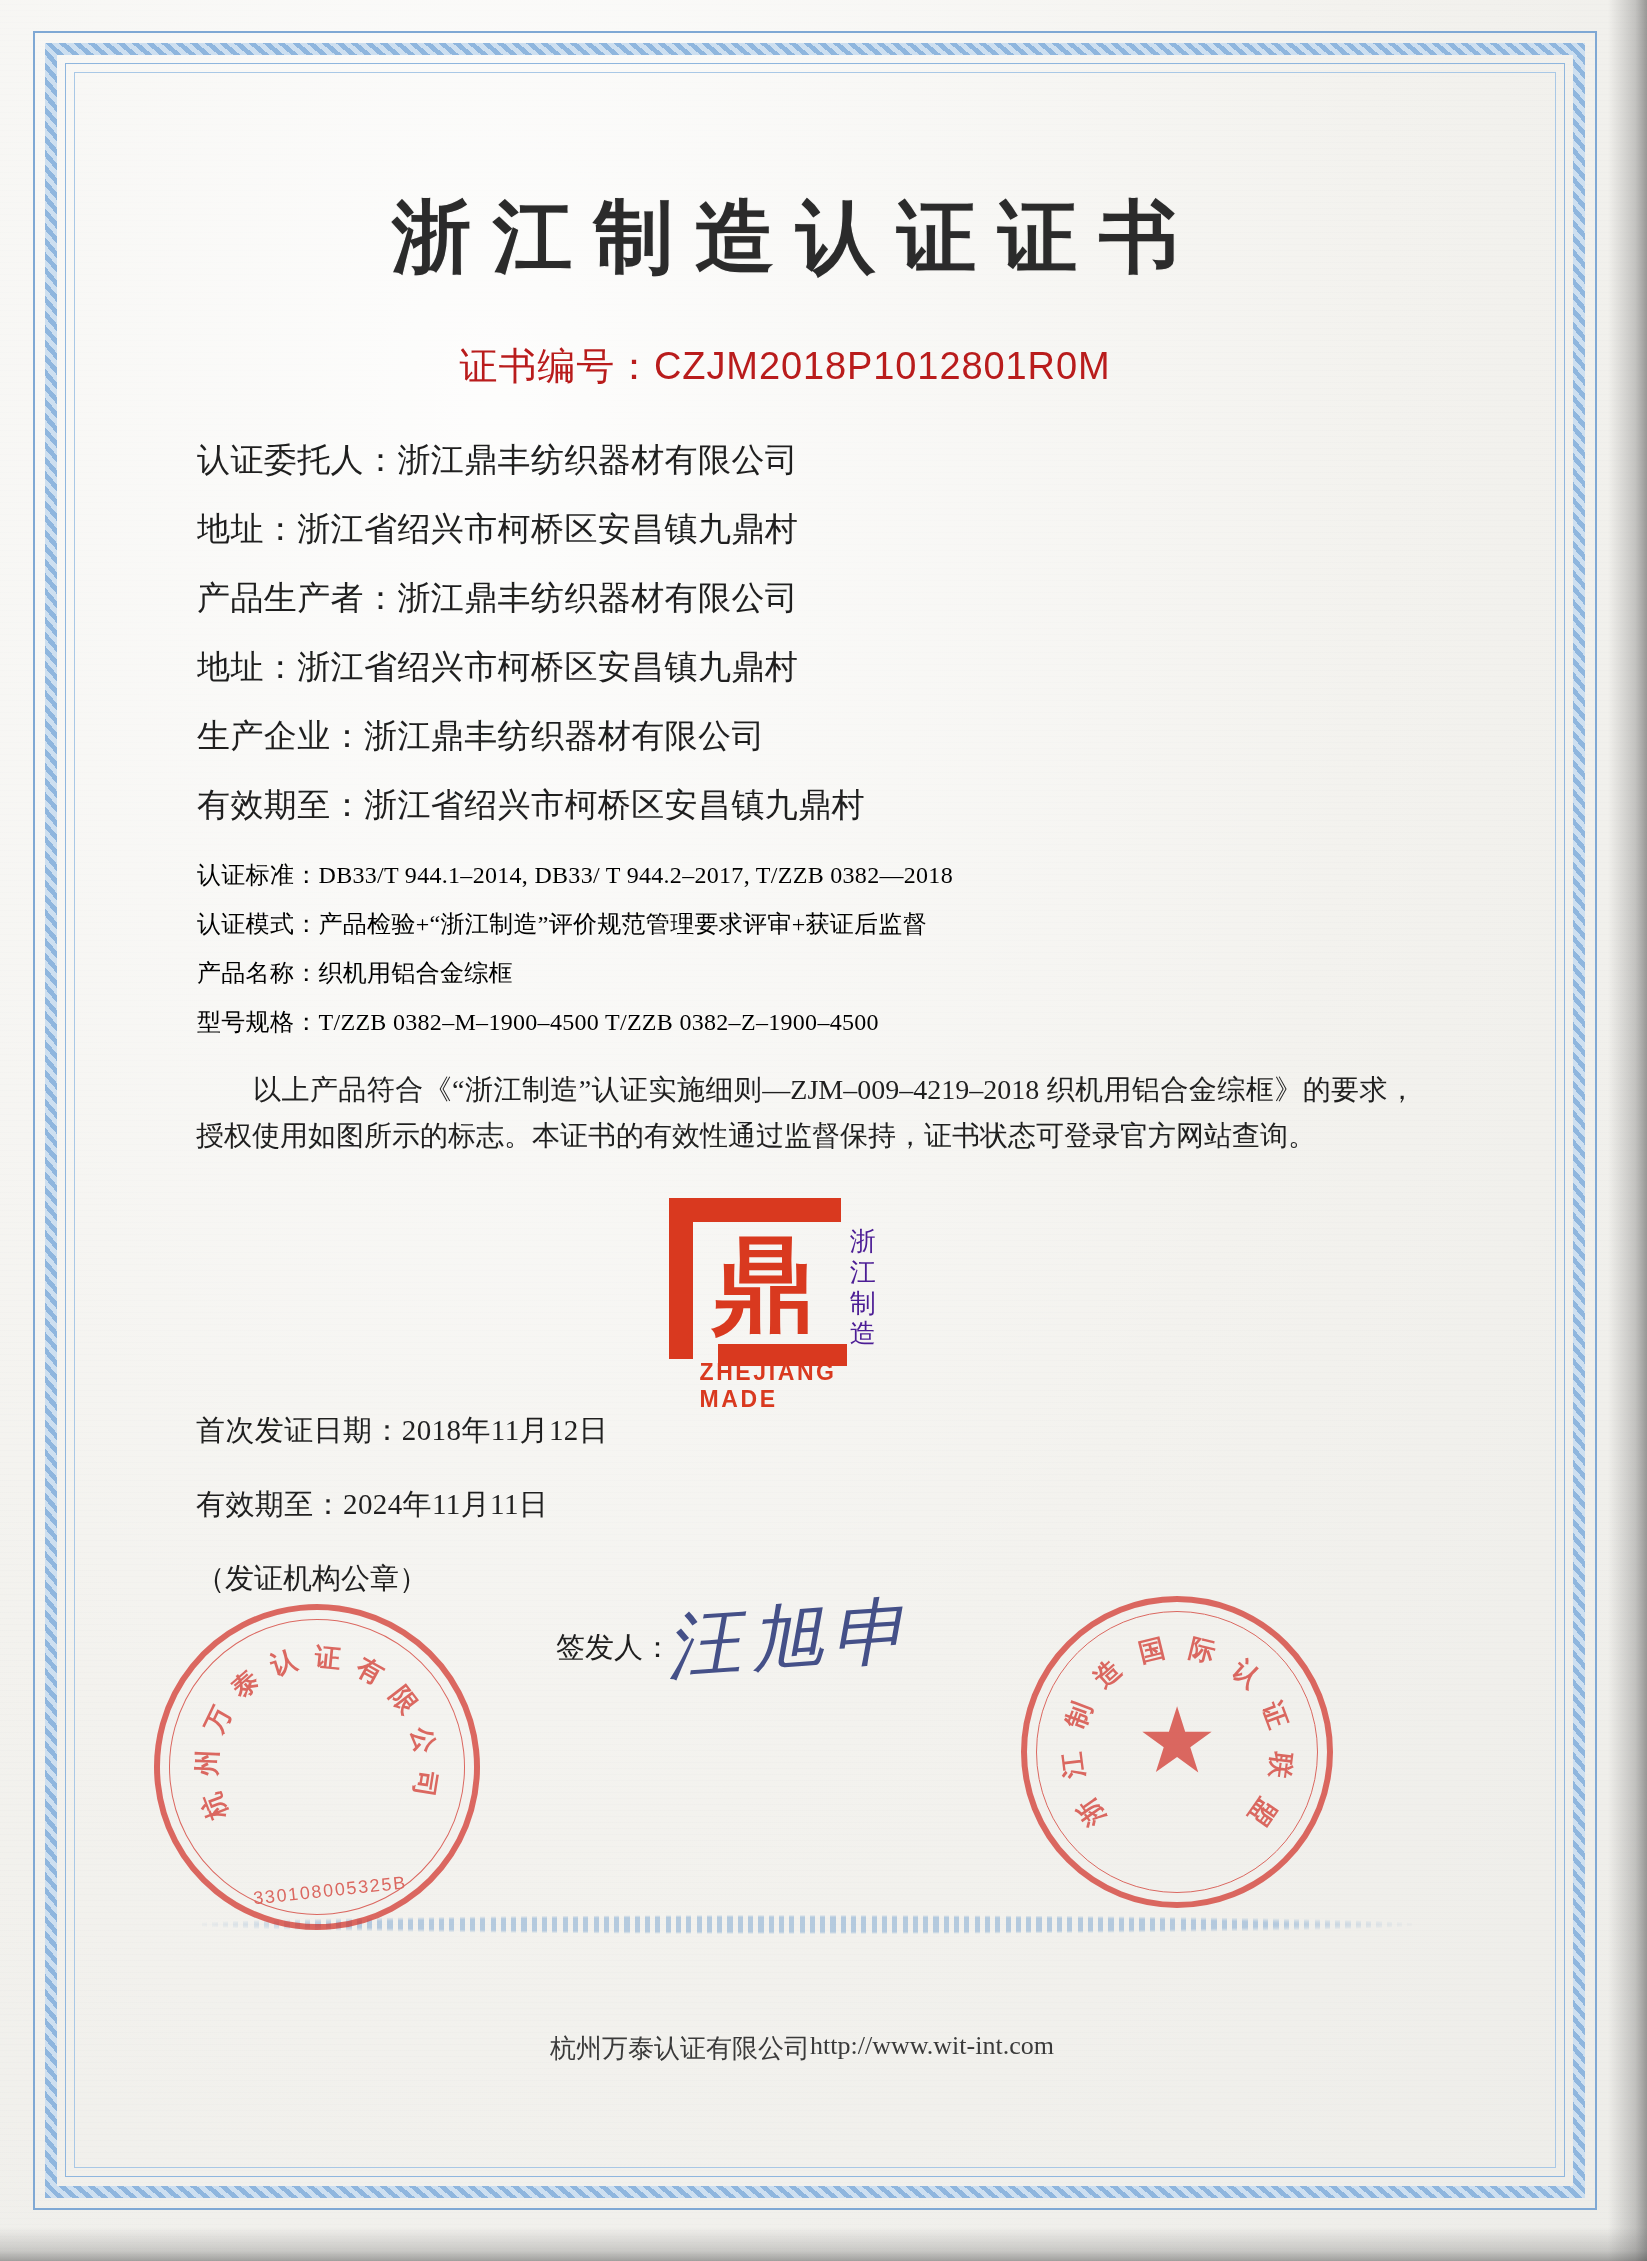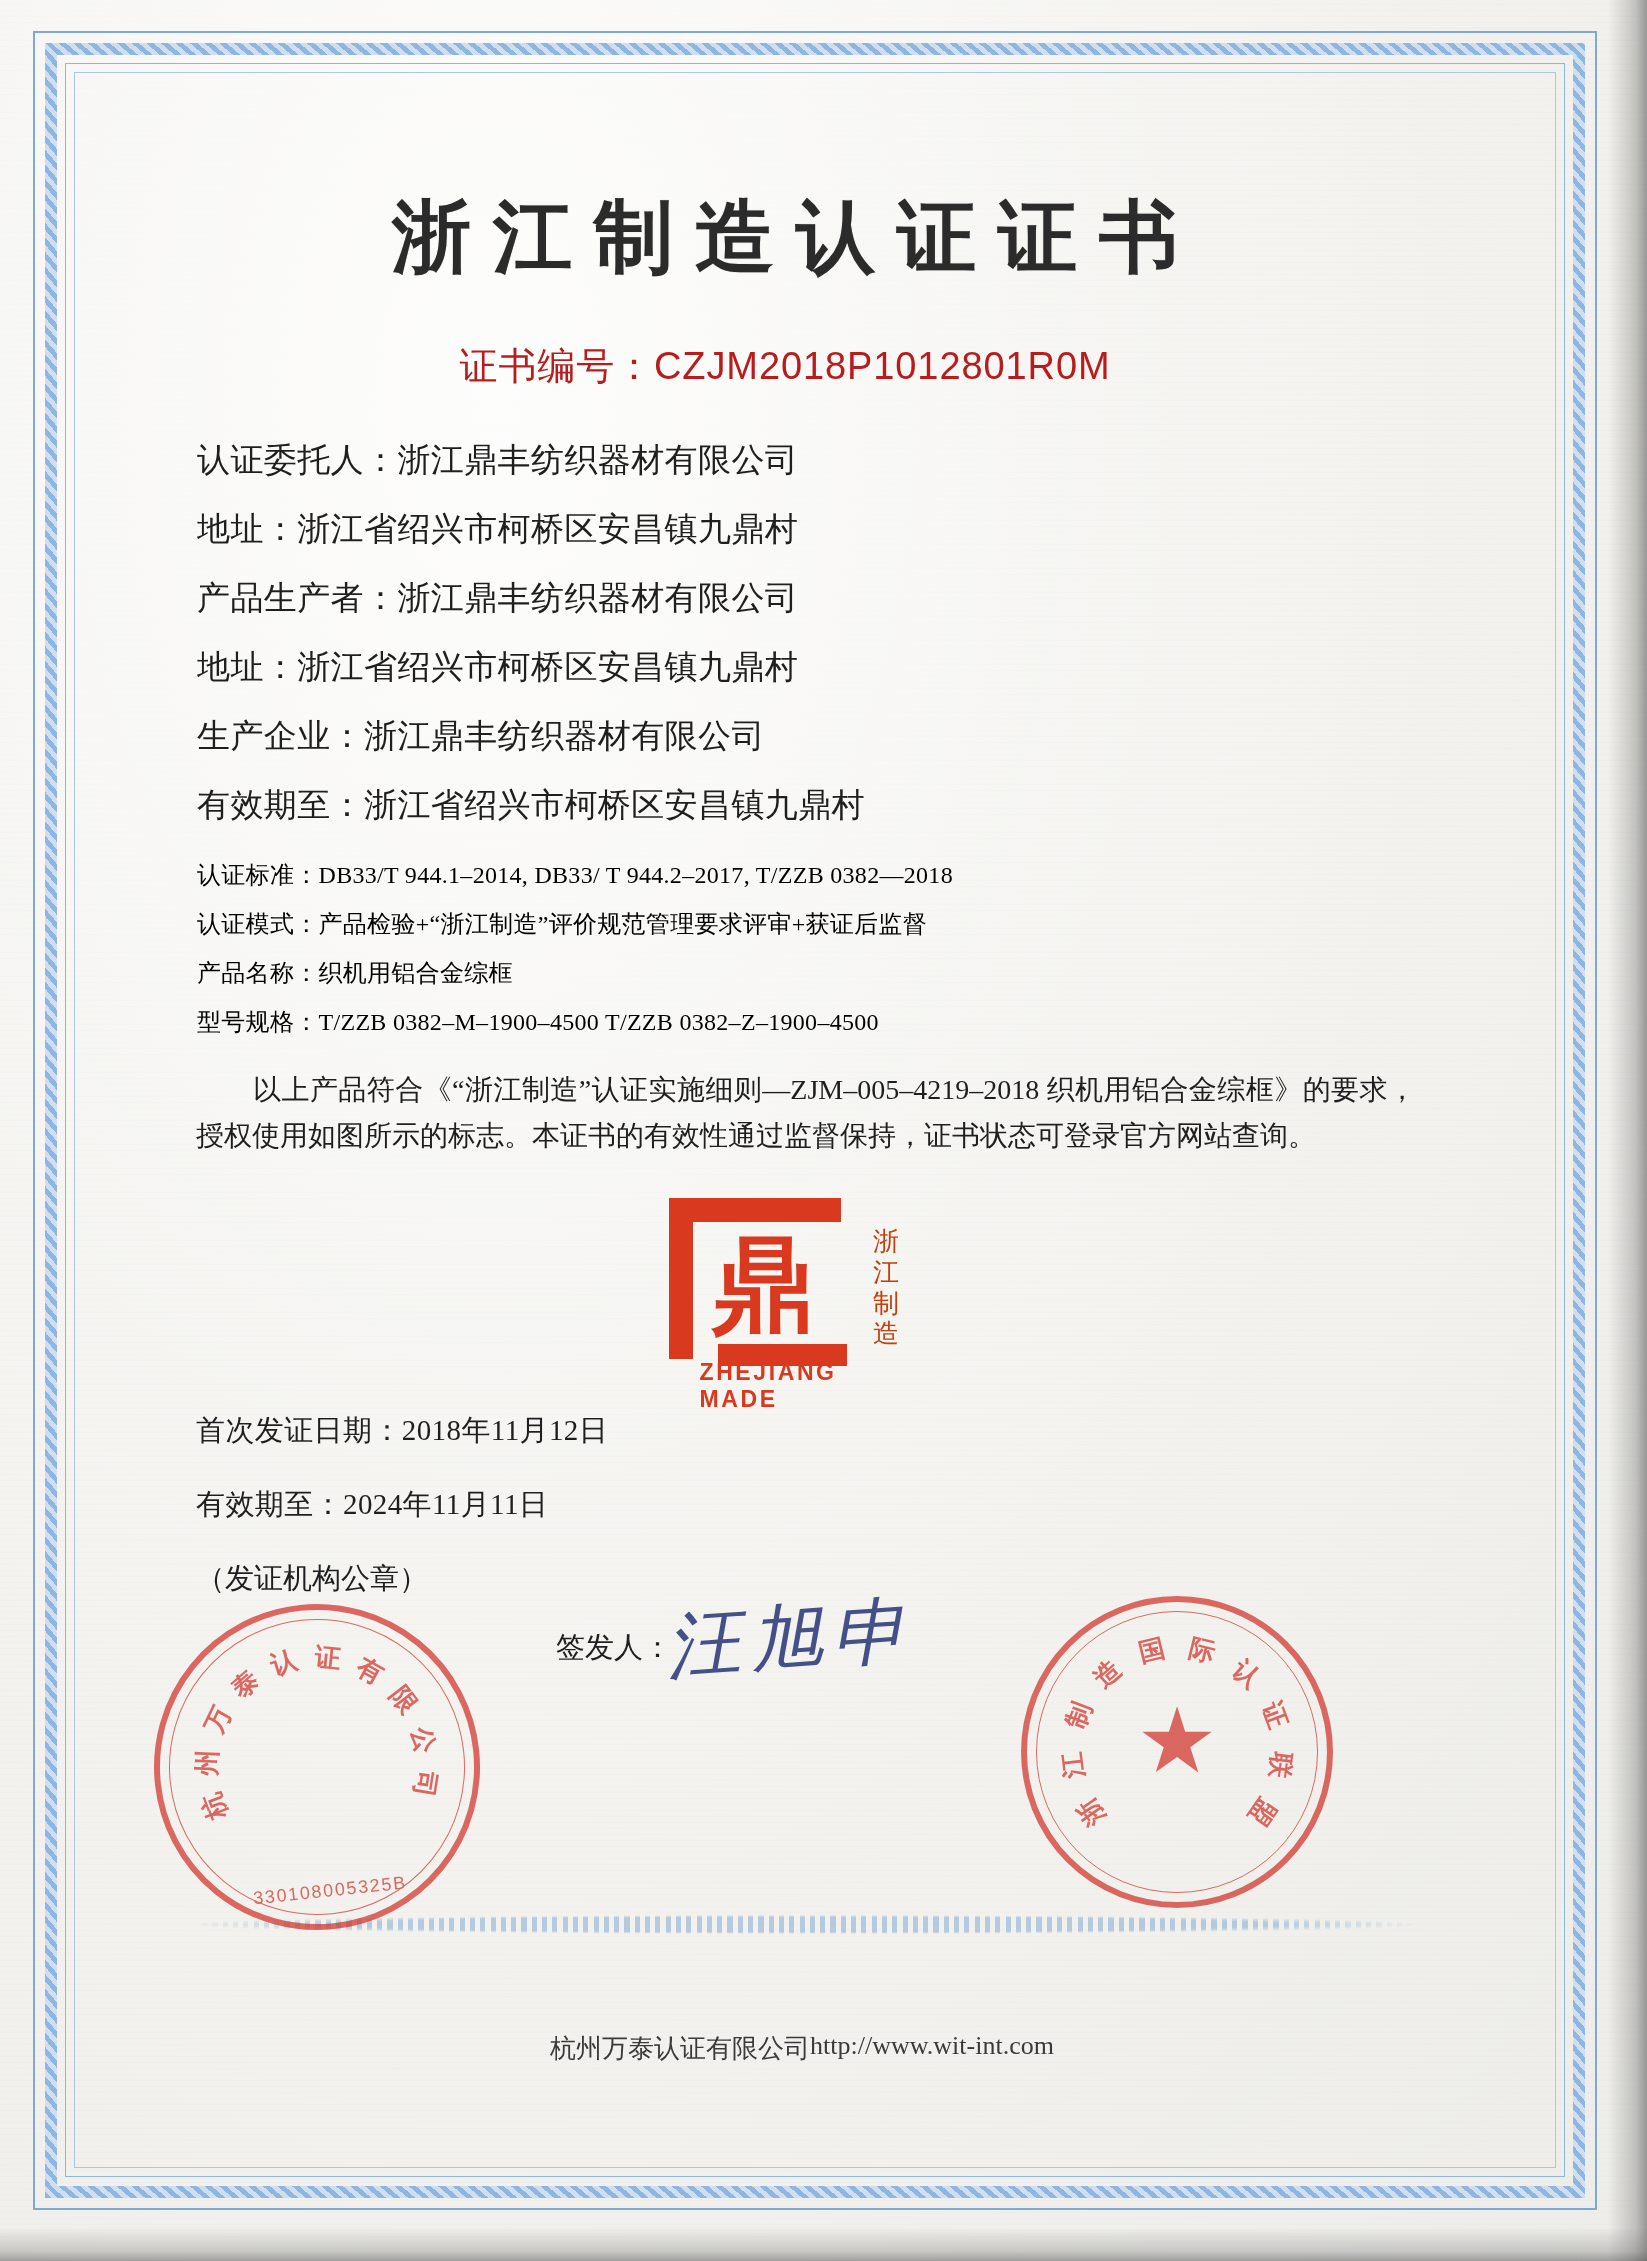--- a/index.html
+++ b/index.html
@@ -158,25 +158,25 @@
     font-size: 103px;
     font-weight: bold;
     line-height: 110px;
     text-align: center;
     font-family: "DejaVu Serif", serif;
   }
   .logo .side-text {
     position: absolute;
     right: 1.7px; top: 29px;
     width: 50px;
-    color: #c2410c;
+    color: #4c1d95;
     font-size: 26px;
     line-height: 1.18;
     letter-spacing: 0.9px;
-    text-align: right;
+    text-align: left;
     font-family: "Liberation Serif", serif;
   }
   .logo .en {
     position: absolute;
     left: 31px; bottom: -1.7px;
     color: #d9391f;
     font-size: 23px;
     letter-spacing: 2.6px;
     font-family: "Liberation Sans", sans-serif;
     font-weight: bold;
@@ -359,21 +359,21 @@
         <span class="k">认证模式：</span><span>产品检验+“浙江制造”评价规范管理要求评审+获证后监督</span>
       </div>
       <div class="spec-row">
         <span class="k">产品名称：</span><span>织机用铝合金综框</span>
       </div>
       <div class="spec-row">
         <span class="k">型号规格：</span><span>T/ZZB 0382–M–1900–4500  T/ZZB 0382–Z–1900–4500</span>
       </div>
     </div>
 
-    <div class="statement">以上产品符合《“浙江制造”认证实施细则—ZJM–005–4219–2018 织机用铝合金综框》的要求，授权使用如图所示的标志。本证书的有效性通过监督保持，证书状态可登录官方网站查询。</div>
+    <div class="statement">以上产品符合《“浙江制造”认证实施细则—ZJM–009–4219–2018 织机用铝合金综框》的要求，授权使用如图所示的标志。本证书的有效性通过监督保持，证书状态可登录官方网站查询。</div>
 
     <div class="logo-wrap">
       <div class="logo">
         <div class="mark">
           <div class="corner-tl"></div>
           <div class="corner-l"></div>
           <div class="corner-br"></div>
         </div>
         <div class="glyph">鼎</div>
         <div class="side-text">浙江制造</div>

